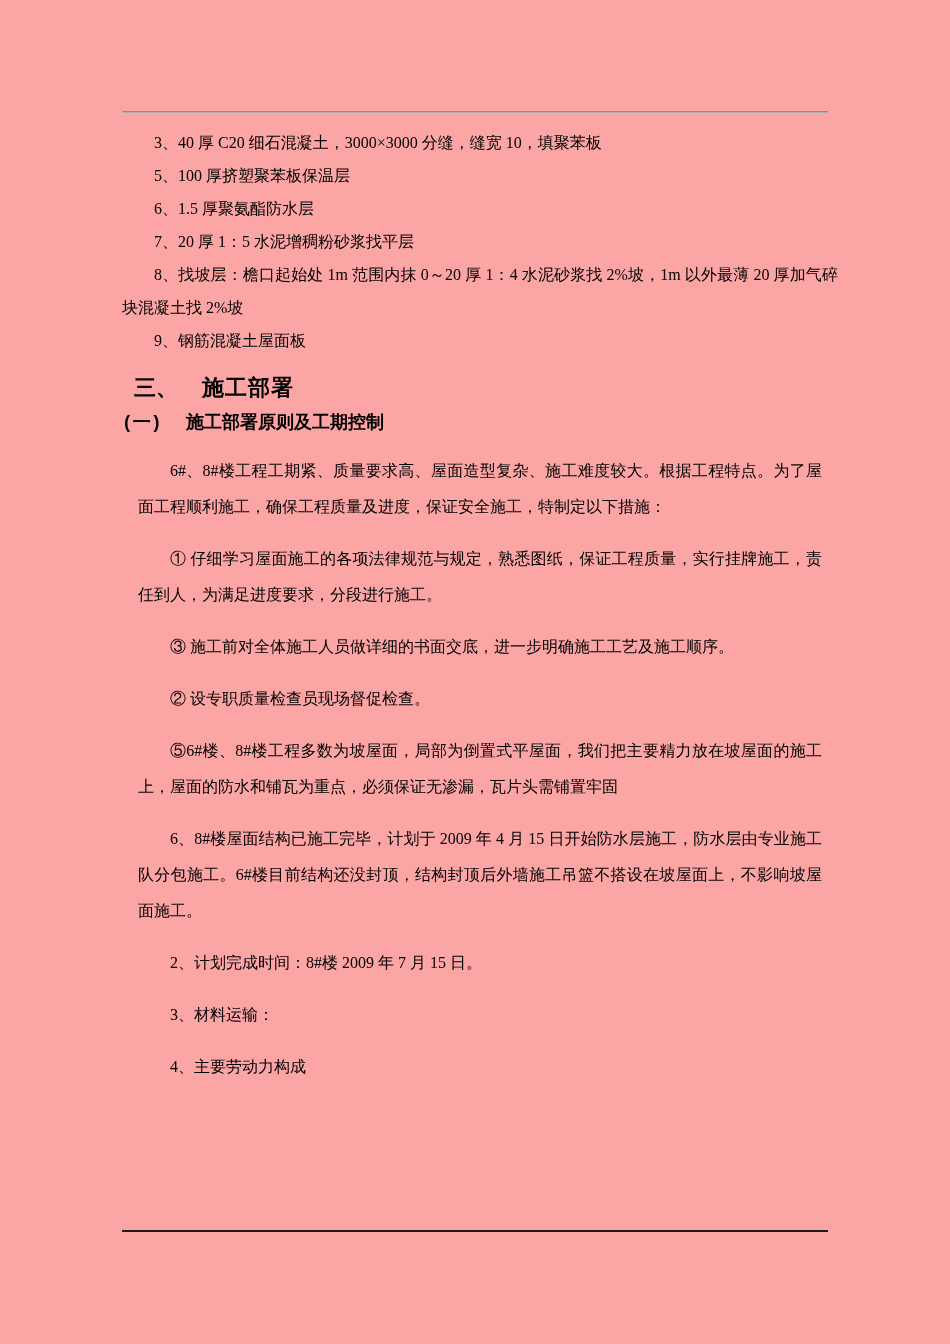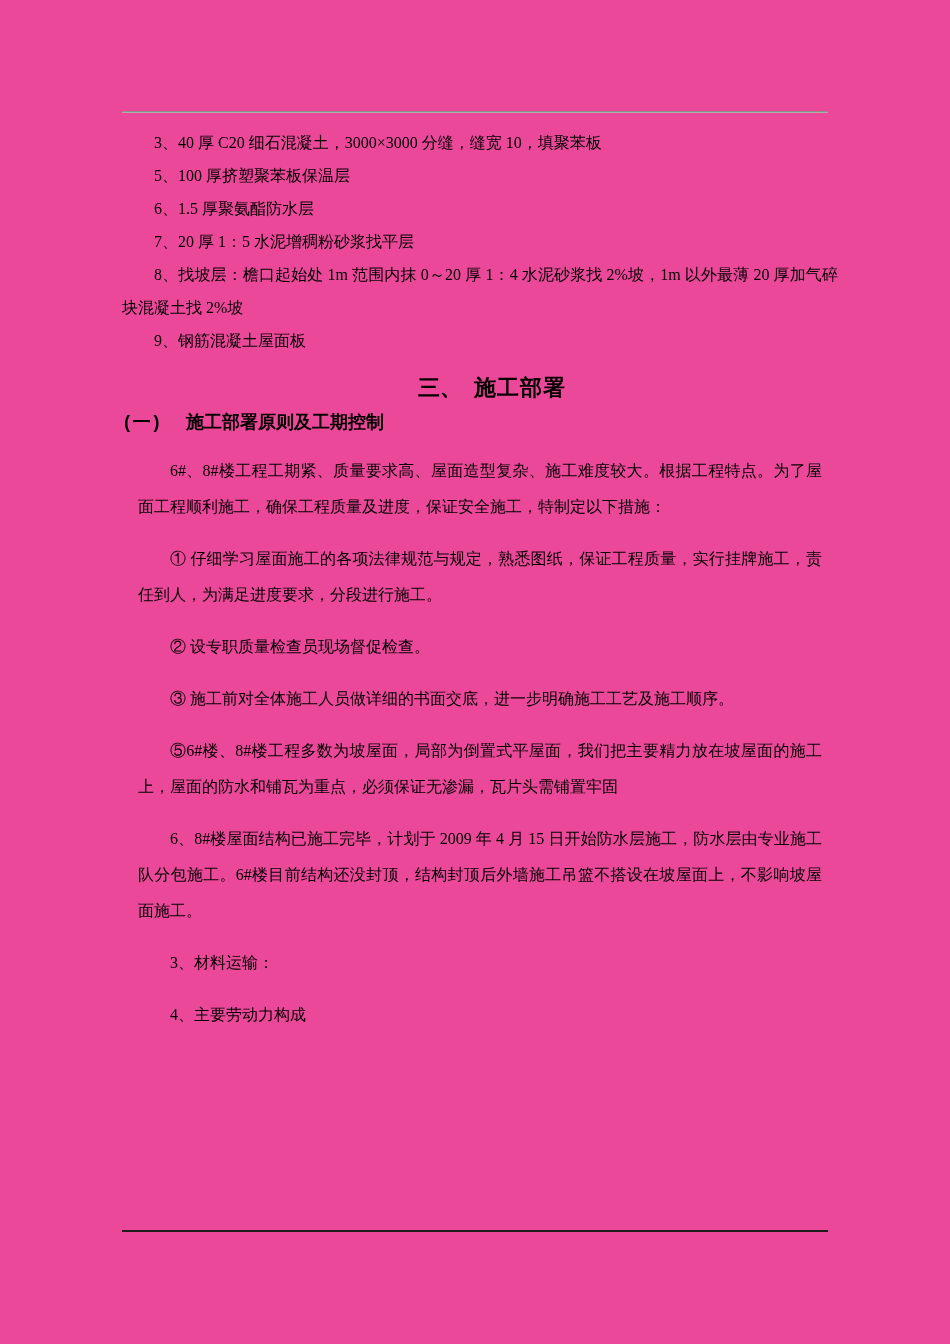--- a/index.html
+++ b/index.html
@@ -1,20 +1,20 @@
 <!DOCTYPE html>
 <html lang="zh"><head>
 <meta charset="utf-8">
 <style>
   html, body { margin: 0; padding: 0; background: #ffffff; }
   .page {
     position: relative;
     width: 950px;
     height: 1344px;
-    background: #ec4899;
+    background: #fca5a5;
     overflow: hidden;
     font-family: "Liberation Serif", "DejaVu Serif", serif;
     color: #000000;
   }
   .rule-top {
     position: absolute;
     left: 122px; top: 111px;
     width: 706px; height: 2px;
     background: linear-gradient(#7b7b7b, #bfbfbf);
   }
@@ -44,21 +44,20 @@
     text-indent: 2em;
   }
   .pw { text-indent: 2.55em; }
   .h1 {
     margin: 14px 0 0 12px;
     font-family: "Liberation Sans", "DejaVu Sans", sans-serif;
     font-weight: bold;
     font-size: 22px;
     line-height: 34px;
     letter-spacing: 1px;
-    text-align: center;
   }
   .h1 .num { display: inline-block; width: 68px; letter-spacing: 0; }
   .h2 {
     margin: 4px 0 2px 0;
     font-family: Liberation Mono, monospace;
     font-weight: bold;
     font-size: 18px;
     line-height: 28px;
   }
   .h2 .num { display: inline-block; width: 64px; }
@@ -72,21 +71,22 @@
       <div class="li">3、40 厚 C20 细石混凝土，3000×3000 分缝，缝宽 10，填聚苯板</div>
       <div class="li">5、100 厚挤塑聚苯板保温层</div>
       <div class="li">6、1.5 厚聚氨酯防水层</div>
       <div class="li">7、20 厚 1：5 水泥增稠粉砂浆找平层</div>
       <div class="li">8、找坡层：檐口起始处 1m 范围内抹 0～20 厚 1：4 水泥砂浆找 2%坡，1m 以外最薄 20 厚加气碎块混凝土找 2%坡</div>
       <div class="li">9、钢筋混凝土屋面板</div>
       <div class="h1"><span class="num">三、</span><span>施工部署</span></div>
       <div class="h2"><span class="num">(一)</span><span>施工部署原则及工期控制</span></div>
       <div class="p">6#、8#楼工程工期紧、质量要求高、屋面造型复杂、施工难度较大。根据工程特点。为了屋面工程顺利施工，确保工程质量及进度，保证安全施工，特制定以下措施：</div>
       <div class="p">① 仔细学习屋面施工的各项法律规范与规定，熟悉图纸，保证工程质量，实行挂牌施工，责任到人，为满足进度要求，分段进行施工。</div>
+      <div class="p">③ 施工前对全体施工人员做详细的书面交底，进一步明确施工工艺及施工顺序。</div>
       <div class="p">② 设专职质量检查员现场督促检查。</div>
-      <div class="p">③ 施工前对全体施工人员做详细的书面交底，进一步明确施工工艺及施工顺序。</div>
       <div class="p">⑤6#楼、8#楼工程多数为坡屋面，局部为倒置式平屋面，我们把主要精力放在坡屋面的施工上，屋面的防水和铺瓦为重点，必须保证无渗漏，瓦片头需铺置牢固</div>
       <div class="p">6、8#楼屋面结构已施工完毕，计划于 2009 年 4 月 15 日开始防水层施工，防水层由专业施工队分包施工。6#楼目前结构还没封顶，结构封顶后外墙施工吊篮不搭设在坡屋面上，不影响坡屋面施工。</div>
+      <div class="p">2、计划完成时间：8#楼 2009 年 7 月 15 日。</div>
       <div class="p">3、材料运输：</div>
       <div class="p">4、主要劳动力构成</div>
     </div>
   <div class="rule-bottom"></div>
 </div>
 
 </body></html>

